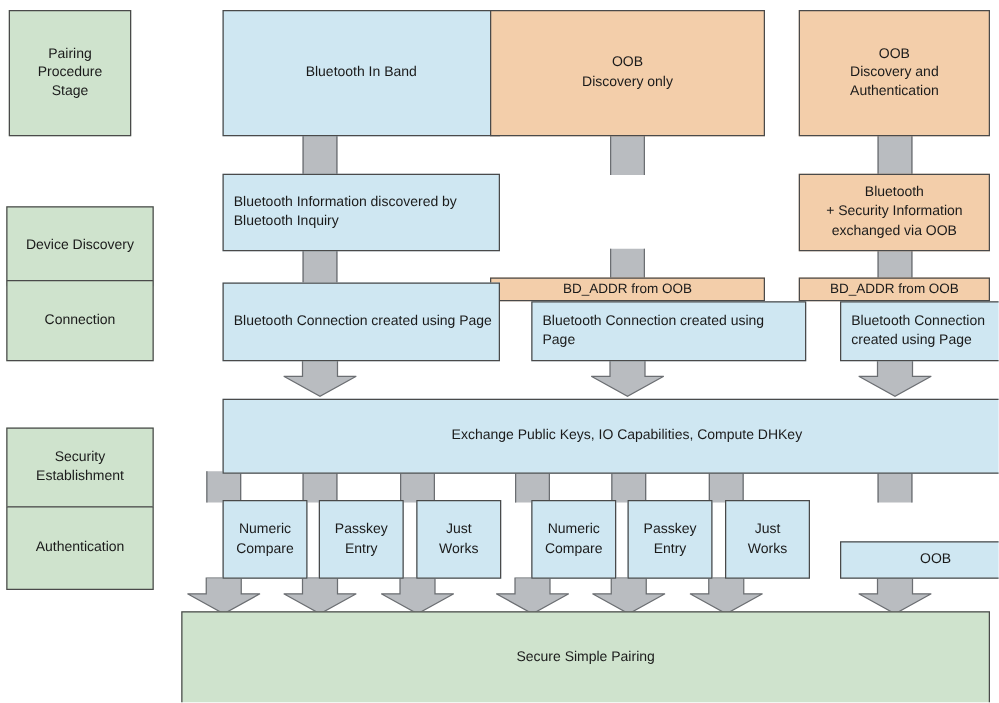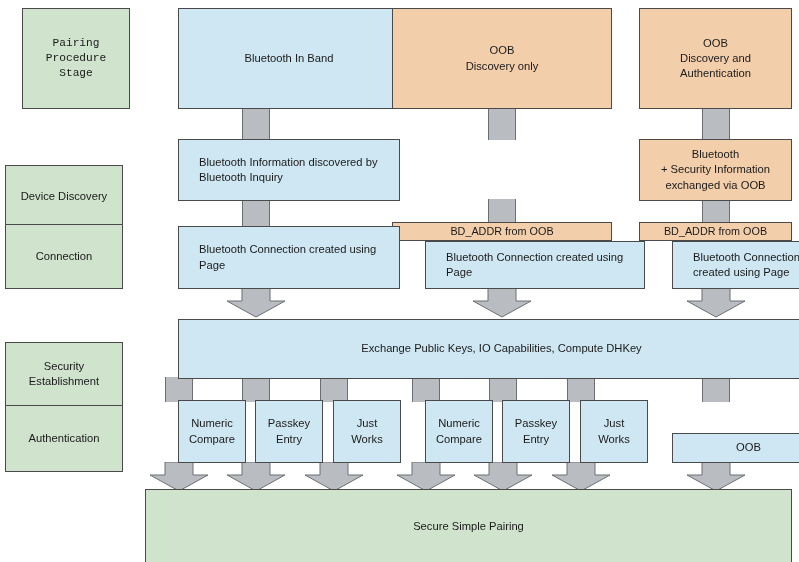--- a/index.html
+++ b/index.html
@@ -27,21 +27,21 @@
     line-height:1.35;
     z-index:3;
     padding:2px 4px;
   }
   .green{background:#cfe3cd;}
   .blue{background:#cfe7f2;margin-left:33px;}
   .orange{background:#f3ceaa;}
   .left-aligned{
     justify-content:flex-start;
     text-align:left;
-    padding-left:20px;
+    padding-left:8px;
   }
   .stage-label{font-size:11.2px;}
   
   .stub{
     position:absolute;
     background:#b9bcc0;
     border-left:1px solid #6b6e72;
     border-right:1px solid #6b6e72;
     box-sizing:border-box;
     z-index:1;
@@ -51,21 +51,21 @@
     position:absolute;
     z-index:2;
   }
   .arrow svg{display:block;}
 </style>
 </head>
 <body>
 
 <div id="canvas">
 
-  <div class="box green stage-label" style="left:22px;top:8px;width:108px;height:101px;font-family:Liberation Mono, monospace;">Pairing Procedure<br>Stage</div>
+  <div class="box green stage-label" style="left:7px;top:8px;width:98px;height:101px;">Pairing Procedure<br>Stage</div>
 
   <div class="box green stage-label" style="left:5px;top:137px;width:118px;height:64px;margin-top:28px;">Device Discovery</div>
 
   <div class="box green stage-label" style="left:5px;top:224px;width:118px;height:65px;">Connection</div>
 
   <div class="box green stage-label" style="left:5px;top:318px;width:118px;height:64px;margin-top:24px;">Security<br>Establishment</div>
 
   <div class="box green stage-label" style="left:5px;top:405px;width:118px;height:67px;">Authentication</div>
 
   <div class="box blue" style="left:145px;top:8px;width:222px;height:101px;">Bluetooth In Band</div>

